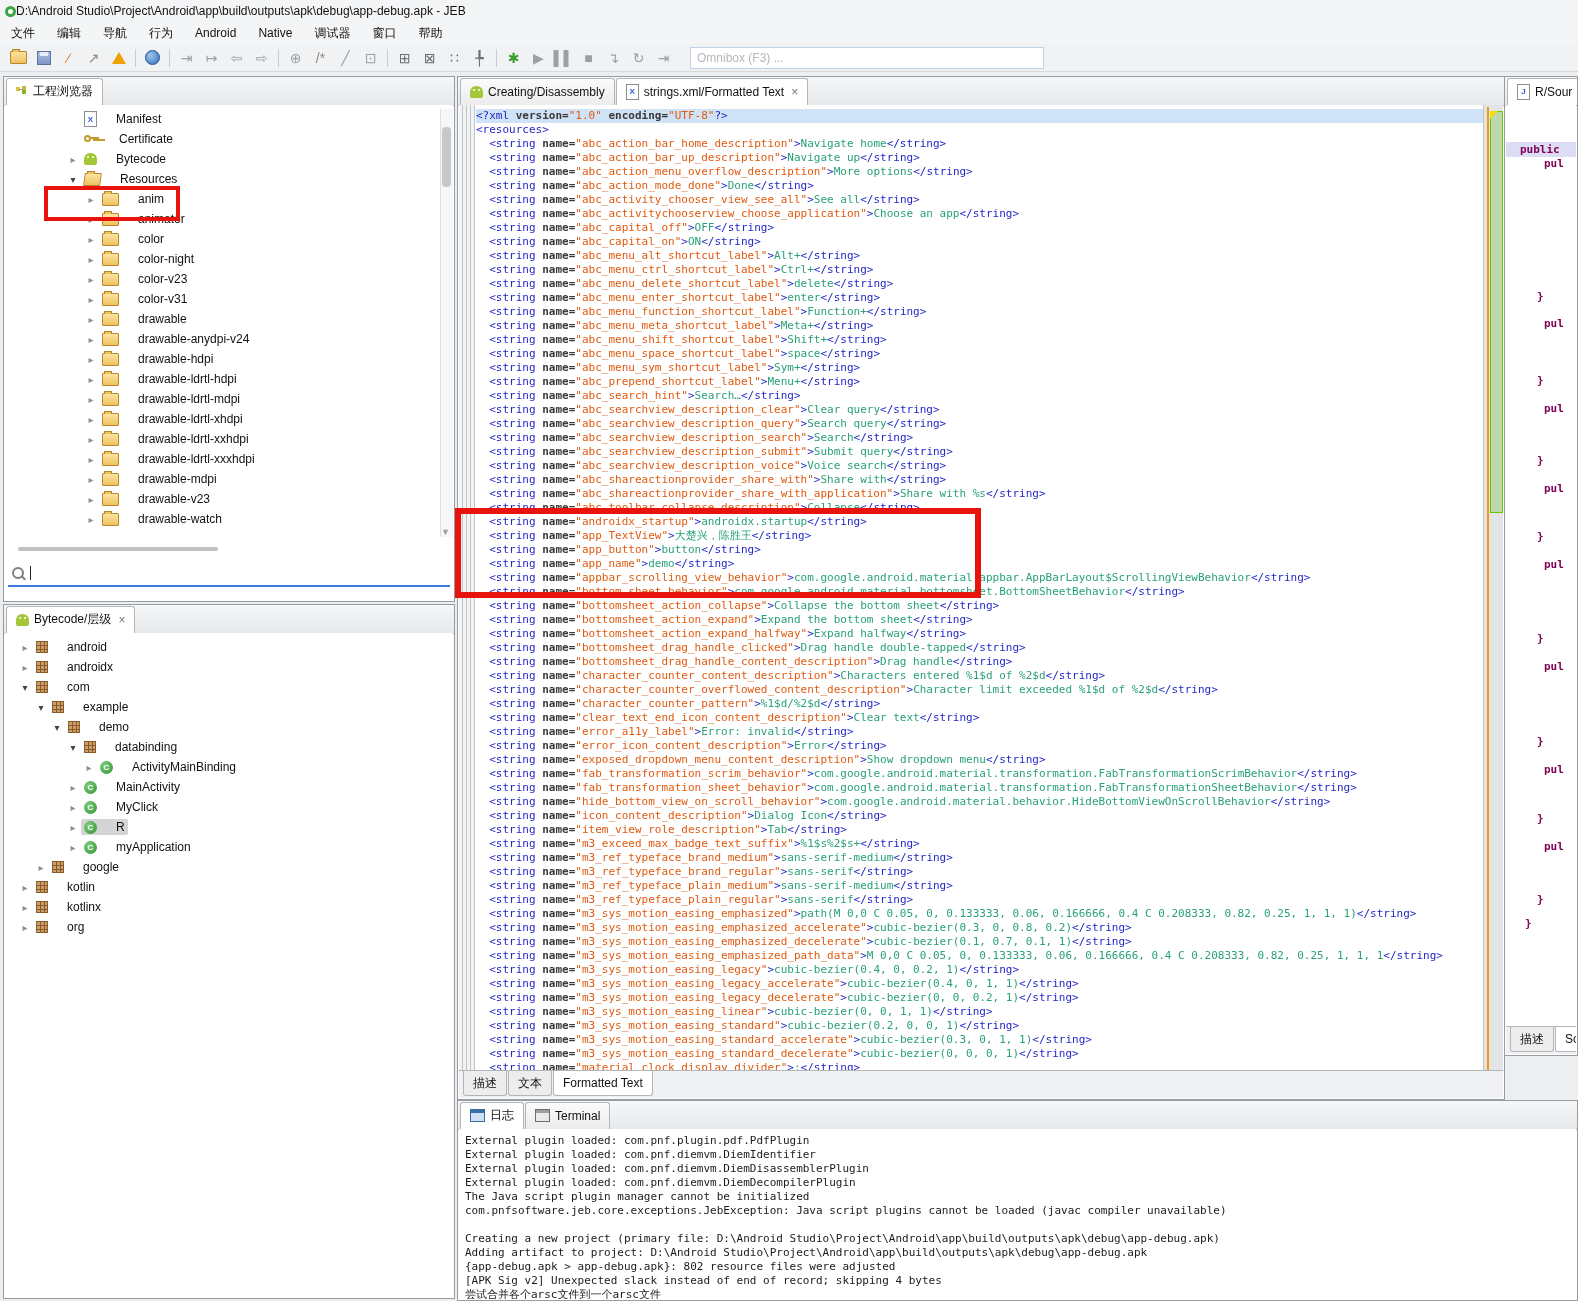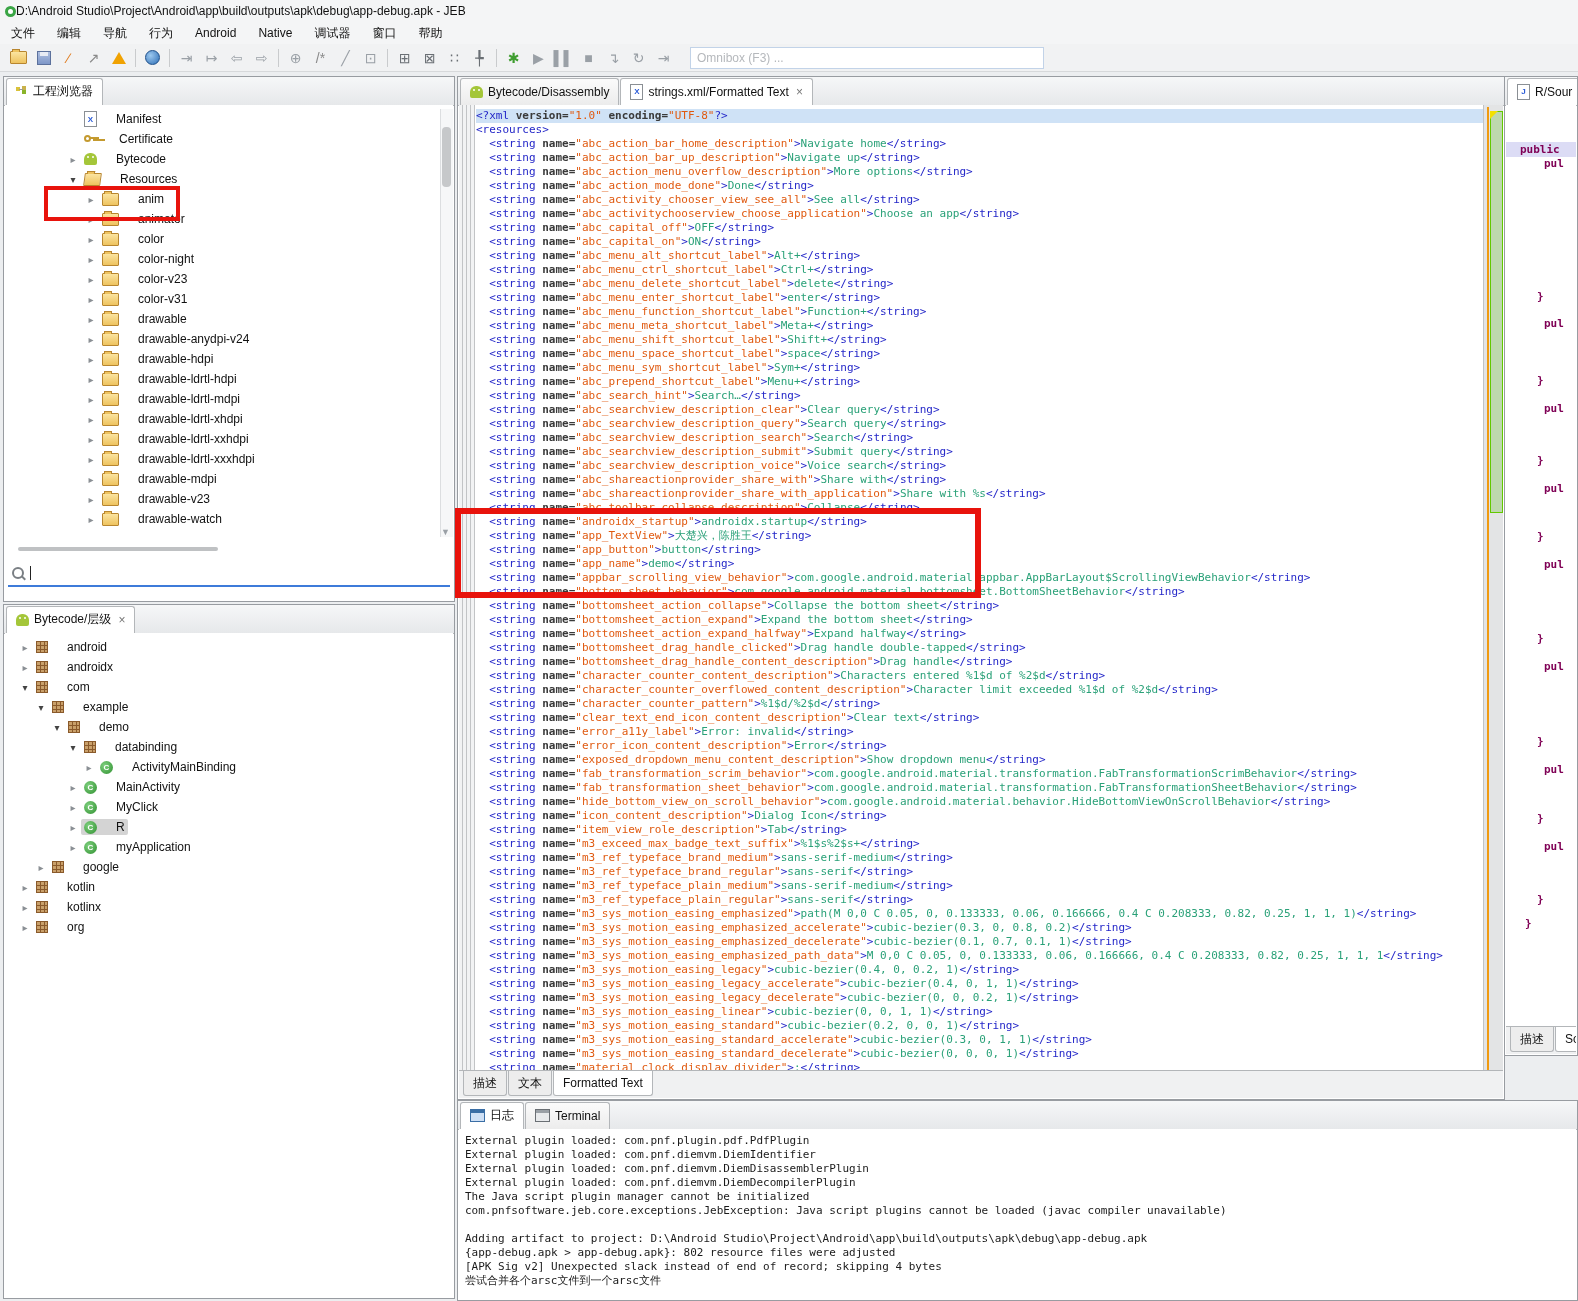--- a/index.html
+++ b/index.html
@@ -458,21 +458,21 @@
           <span class="tree-label">org</span>
         </span>
       </div>
     </div>
 </section>
 
 <section class="panel" style="left:457px;top:76px;width:1048px;height:1024px">
   <div class="tabbar" id="editor-tabs">
       <div class="tab">
         <span class="ico android-icon"></span>
-        <span class="tab-label">Bytecode/Disassembly</span>
+        <span class="tab-label">Creating/Disassembly</span>
       </div>
       <div class="tab active">
         <span class="ico xml-file-icon"></span>
         <span class="tab-label">strings.xml/Formatted Text</span>
         <span class="tab-close">×</span>
       </div>
     </div>
   <div class="editor">
     <div class="editor-sash"></div>
     <div class="code" id="code">
@@ -616,20 +616,21 @@
       </div>
     </div>
   <div class="log" id="log">
       <div class="log-line">External plugin loaded: com.pnf.plugin.pdf.PdfPlugin</div>
       <div class="log-line">External plugin loaded: com.pnf.diemvm.DiemIdentifier</div>
       <div class="log-line">External plugin loaded: com.pnf.diemvm.DiemDisassemblerPlugin</div>
       <div class="log-line">External plugin loaded: com.pnf.diemvm.DiemDecompilerPlugin</div>
       <div class="log-line">The Java script plugin manager cannot be initialized</div>
       <div class="log-line">com.pnfsoftware.jeb.core.exceptions.JebException: Java script plugins cannot be loaded (javac compiler unavailable)</div>
       <div class="log-line">&nbsp;</div>
+      <div class="log-line">Creating a new project (primary file: D:\Android Studio\Project\Android\app\build\outputs\apk\debug\app-debug.apk)</div>
       <div class="log-line">Adding artifact to project: D:\Android Studio\Project\Android\app\build\outputs\apk\debug\app-debug.apk</div>
       <div class="log-line">{app-debug.apk &gt; app-debug.apk}: 802 resource files were adjusted</div>
       <div class="log-line">[APK Sig v2] Unexpected slack instead of end of record; skipping 4 bytes</div>
       <div class="log-line">尝试合并各个arsc文件到一个arsc文件</div>
     </div>
 </section>
 
 <div class="annot thin" style="left:44px;top:186px;width:128px;height:27px"></div>
 <div class="annot" style="left:455px;top:508px;width:514px;height:78px"></div>
 

